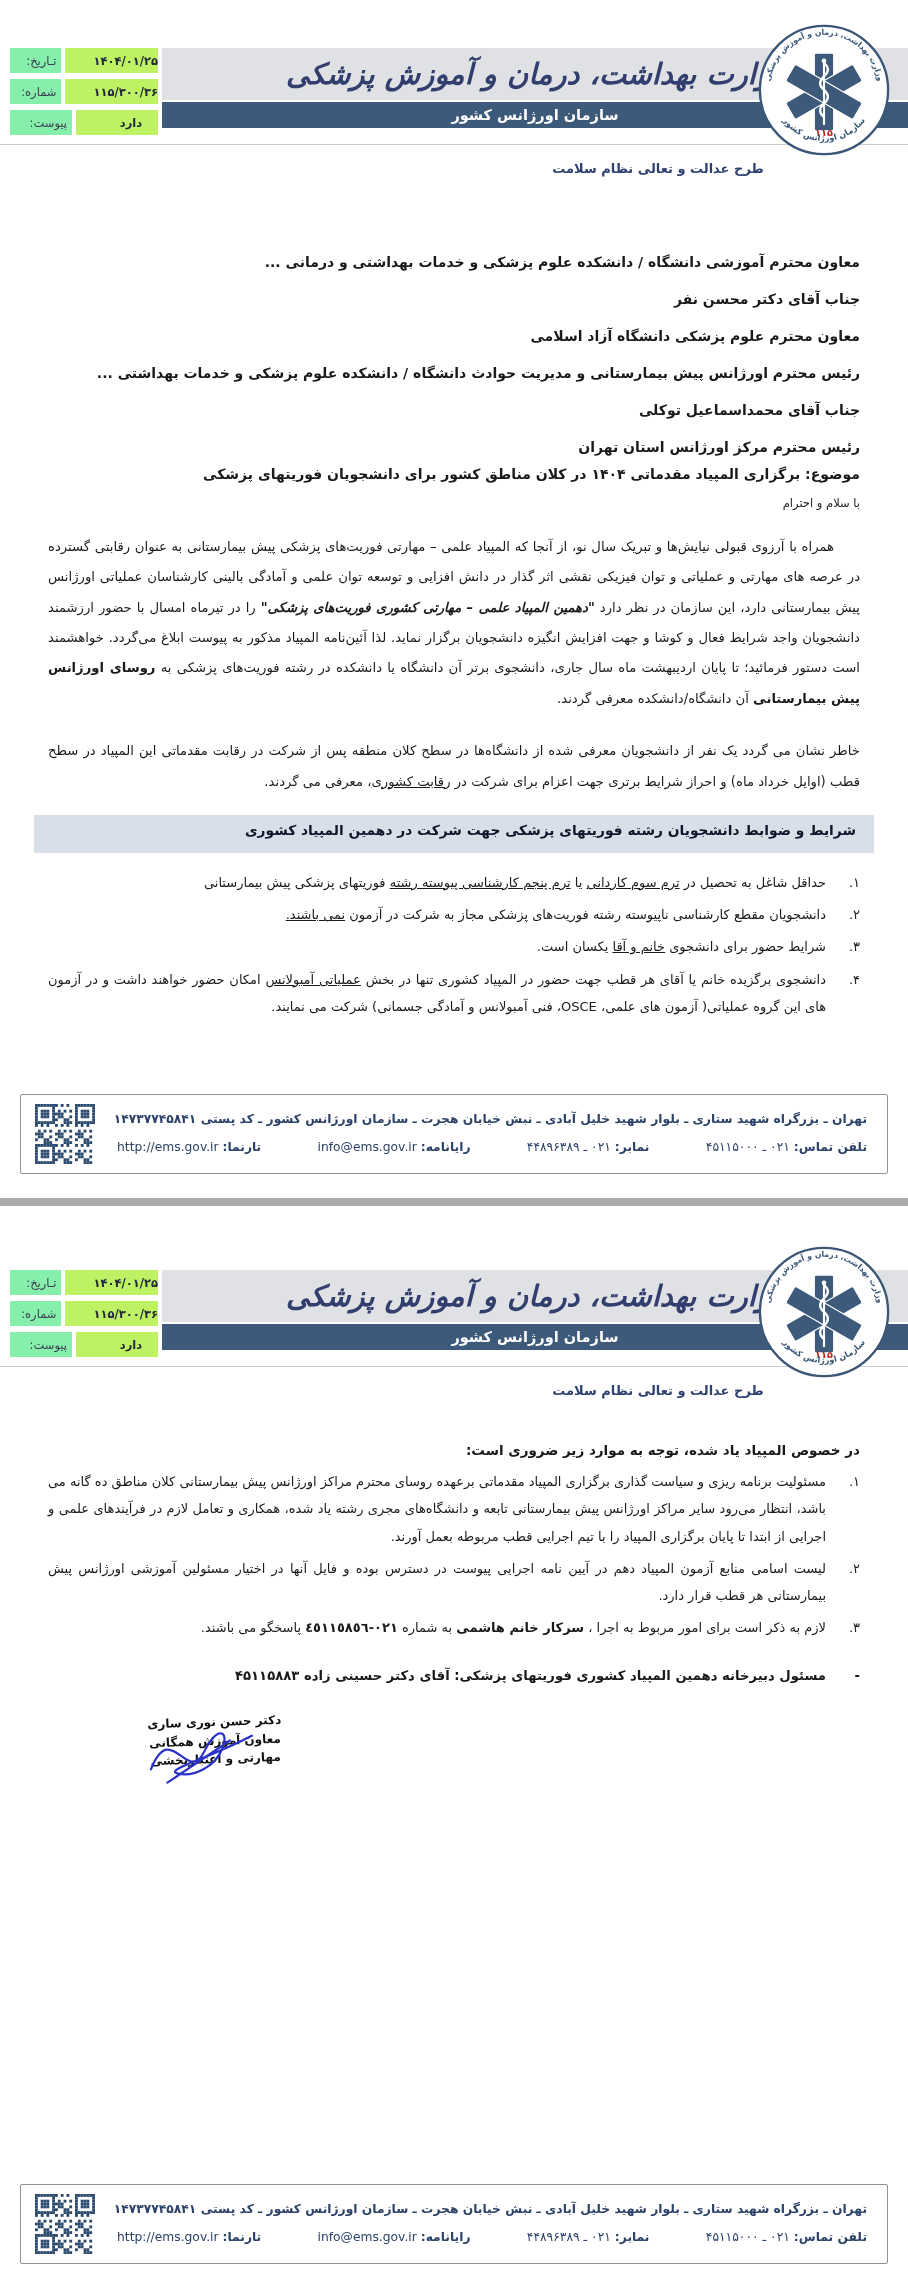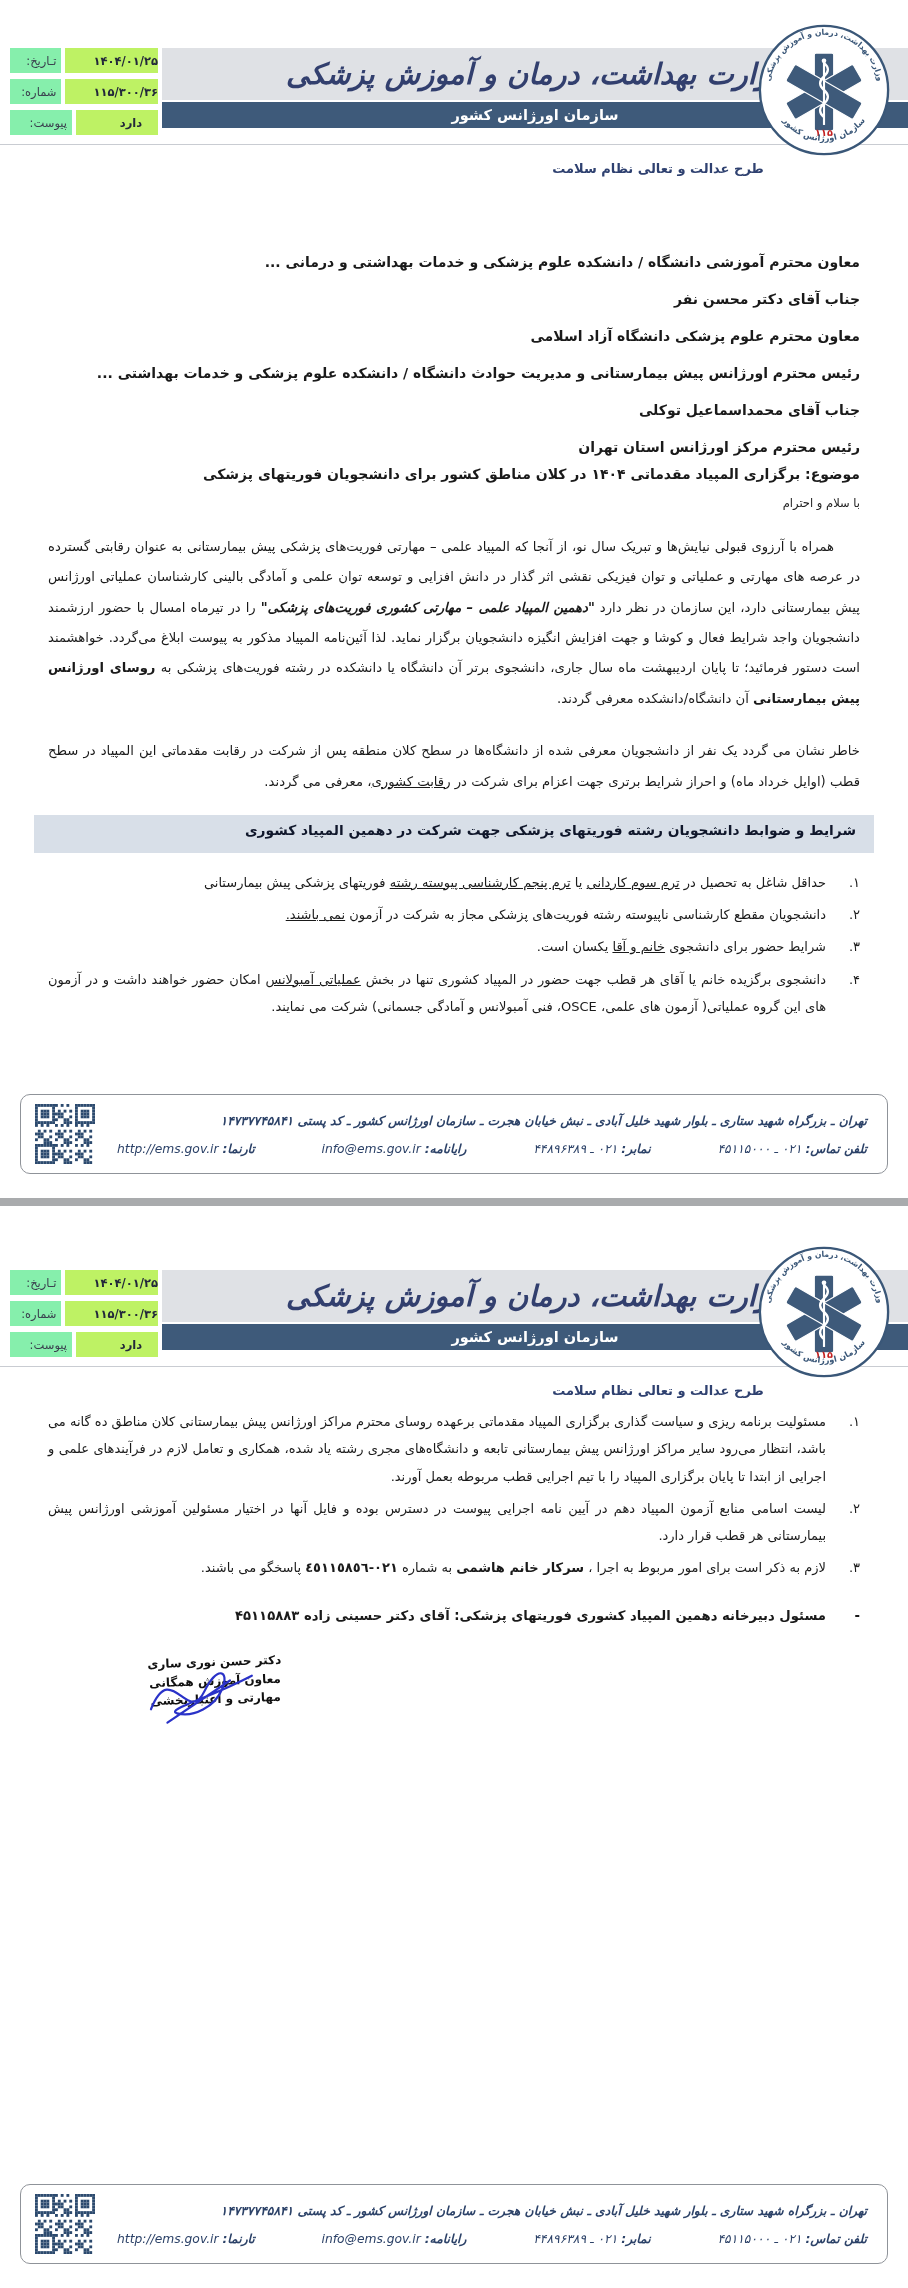--- a/index.html
+++ b/index.html
@@ -42,22 +42,22 @@
   
   .notice-title{margin-top:44px;font-weight:bold;font-size:13.5px;}
   .dash-item{display:flex;gap:12px;margin-top:26px;font-size:13.2px;font-weight:bold;}
   .dash-marker{width:22px;flex:none;text-align:right;}
   .signature{position:relative;width:210px;margin:30px auto 0 62px;text-align:center;
     transform:rotate(-2deg);}
   .sig-line{font-weight:bold;font-size:12px;line-height:1.55;color:#111;}
   .sig-scrawl{position:absolute;top:-12px;left:22px;width:160px;height:100px;pointer-events:none;}
 
   
-  .contact-box{margin:auto 20px 24px;border:1.5px solid #8f9399;border-radius:10px;
-    padding:9px 14px;display:flex;flex-direction:row;gap:16px;align-items:center;background:#fff;font-style:italic;}
+  .contact-box{margin:auto 20px 24px;border:1.5px solid #8f9399;border-radius:2px;
+    padding:9px 14px;display:flex;flex-direction:row;gap:16px;align-items:flex-start;background:#fff;}
   .contact-lines{flex:1;color:#2c4268;}
   .contact-address{font-weight:bold;font-size:12.3px;line-height:30px;text-align:right;padding-right:6px;}
   .contact-row{display:flex;flex-direction:row;justify-content:space-between;align-items:center;
     font-size:12.3px;line-height:26px;padding:0 6px;}
   .contact-pair b{font-weight:bold;}
   .qr{flex:none;width:60px;height:60px;}
 </style>
 </head>
 <body>
 
@@ -411,20 +411,21 @@
           <text x="70" y="117" font-size="10" font-weight="bold" fill="#c32222" text-anchor="middle">۱۱۵</text>
           <text font-size="8.5" font-weight="bold" fill="#3a5778" text-anchor="middle">
             <textPath href="#arcBotB" startOffset="50%">سازمان اورژانس کشور</textPath>
           </text>
         </svg>
       </div>
     </header>
     <div class="tagline">طرح عدالت و تعالی نظام سلامت</div>
 
     <main class="content">
+      <div class="notice-title">در خصوص المپیاد یاد شده، توجه به موارد زیر ضروری است:</div>
       <div class="cond-list" style="margin-top:10px;">
         <div class="cond-item">
           <span class="cond-marker">۱.</span>
           <span class="cond-text"><span>مسئولیت برنامه ریزی و سیاست گذاری برگزاری المپیاد مقدماتی برعهده روسای محترم مراکز اورژانس پیش بیمارستانی کلان مناطق ده گانه می باشد، انتظار می‌رود سایر مراکز اورژانس پیش بیمارستانی تابعه و دانشگاه‌های مجری رشته یاد شده، همکاری و تعامل لازم در فرآیندهای علمی و اجرایی از ابتدا تا پایان برگزاری المپیاد را با تیم اجرایی قطب مربوطه بعمل آورند.</span></span>
         </div>
         <div class="cond-item">
           <span class="cond-marker">۲.</span>
           <span class="cond-text"><span>لیست اسامی منابع آزمون المپیاد دهم در آیین نامه اجرایی پیوست در دسترس بوده و فایل آنها در اختیار مسئولین آموزشی اورژانس پیش بیمارستانی هر قطب قرار دارد.</span></span>
         </div>
         <div class="cond-item">

